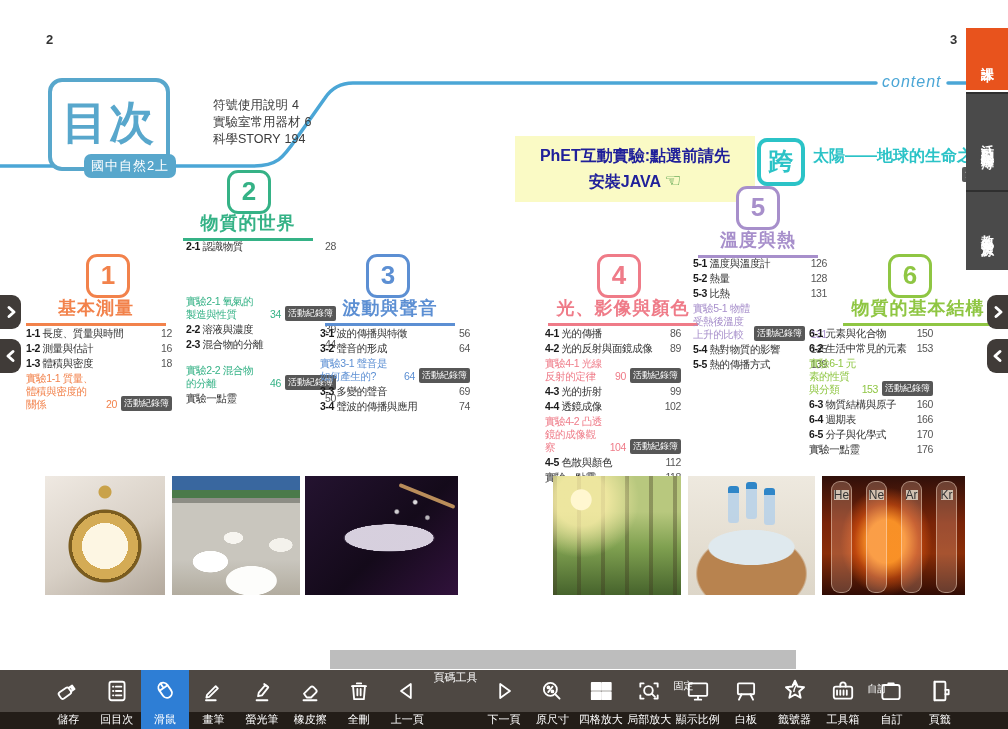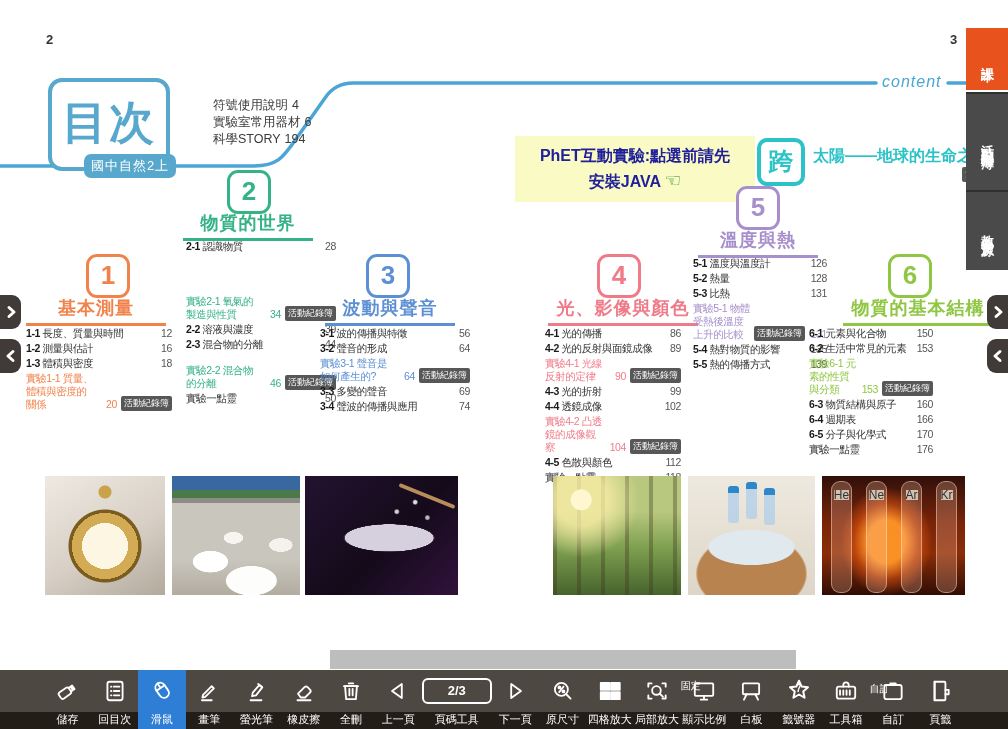--- a/index.html
+++ b/index.html
@@ -466,23 +466,20 @@
   </div>
   <div class="tb">
     <span class="tb-ic">
         <svg width="26" height="26" viewBox="0 0 24 24">
           <path d="M15.5 5.5v13L6.5 12z"></path>
         </svg>
       </span>
     <span class="tb-lb">上一頁</span>
   </div>
   <div class="tb">
-    <span class="tb-ic">
-        <span class="pgbox">2/3</span>
-      </span>
     <span class="tb-lb">頁碼工具</span>
   </div>
   <div class="tb">
     <span class="tb-ic">
         <svg width="26" height="26" viewBox="0 0 24 24">
           <path d="M8.5 5.5v13l9-6.5z"></path>
         </svg>
       </span>
     <span class="tb-lb">下一頁</span>
   </div>

